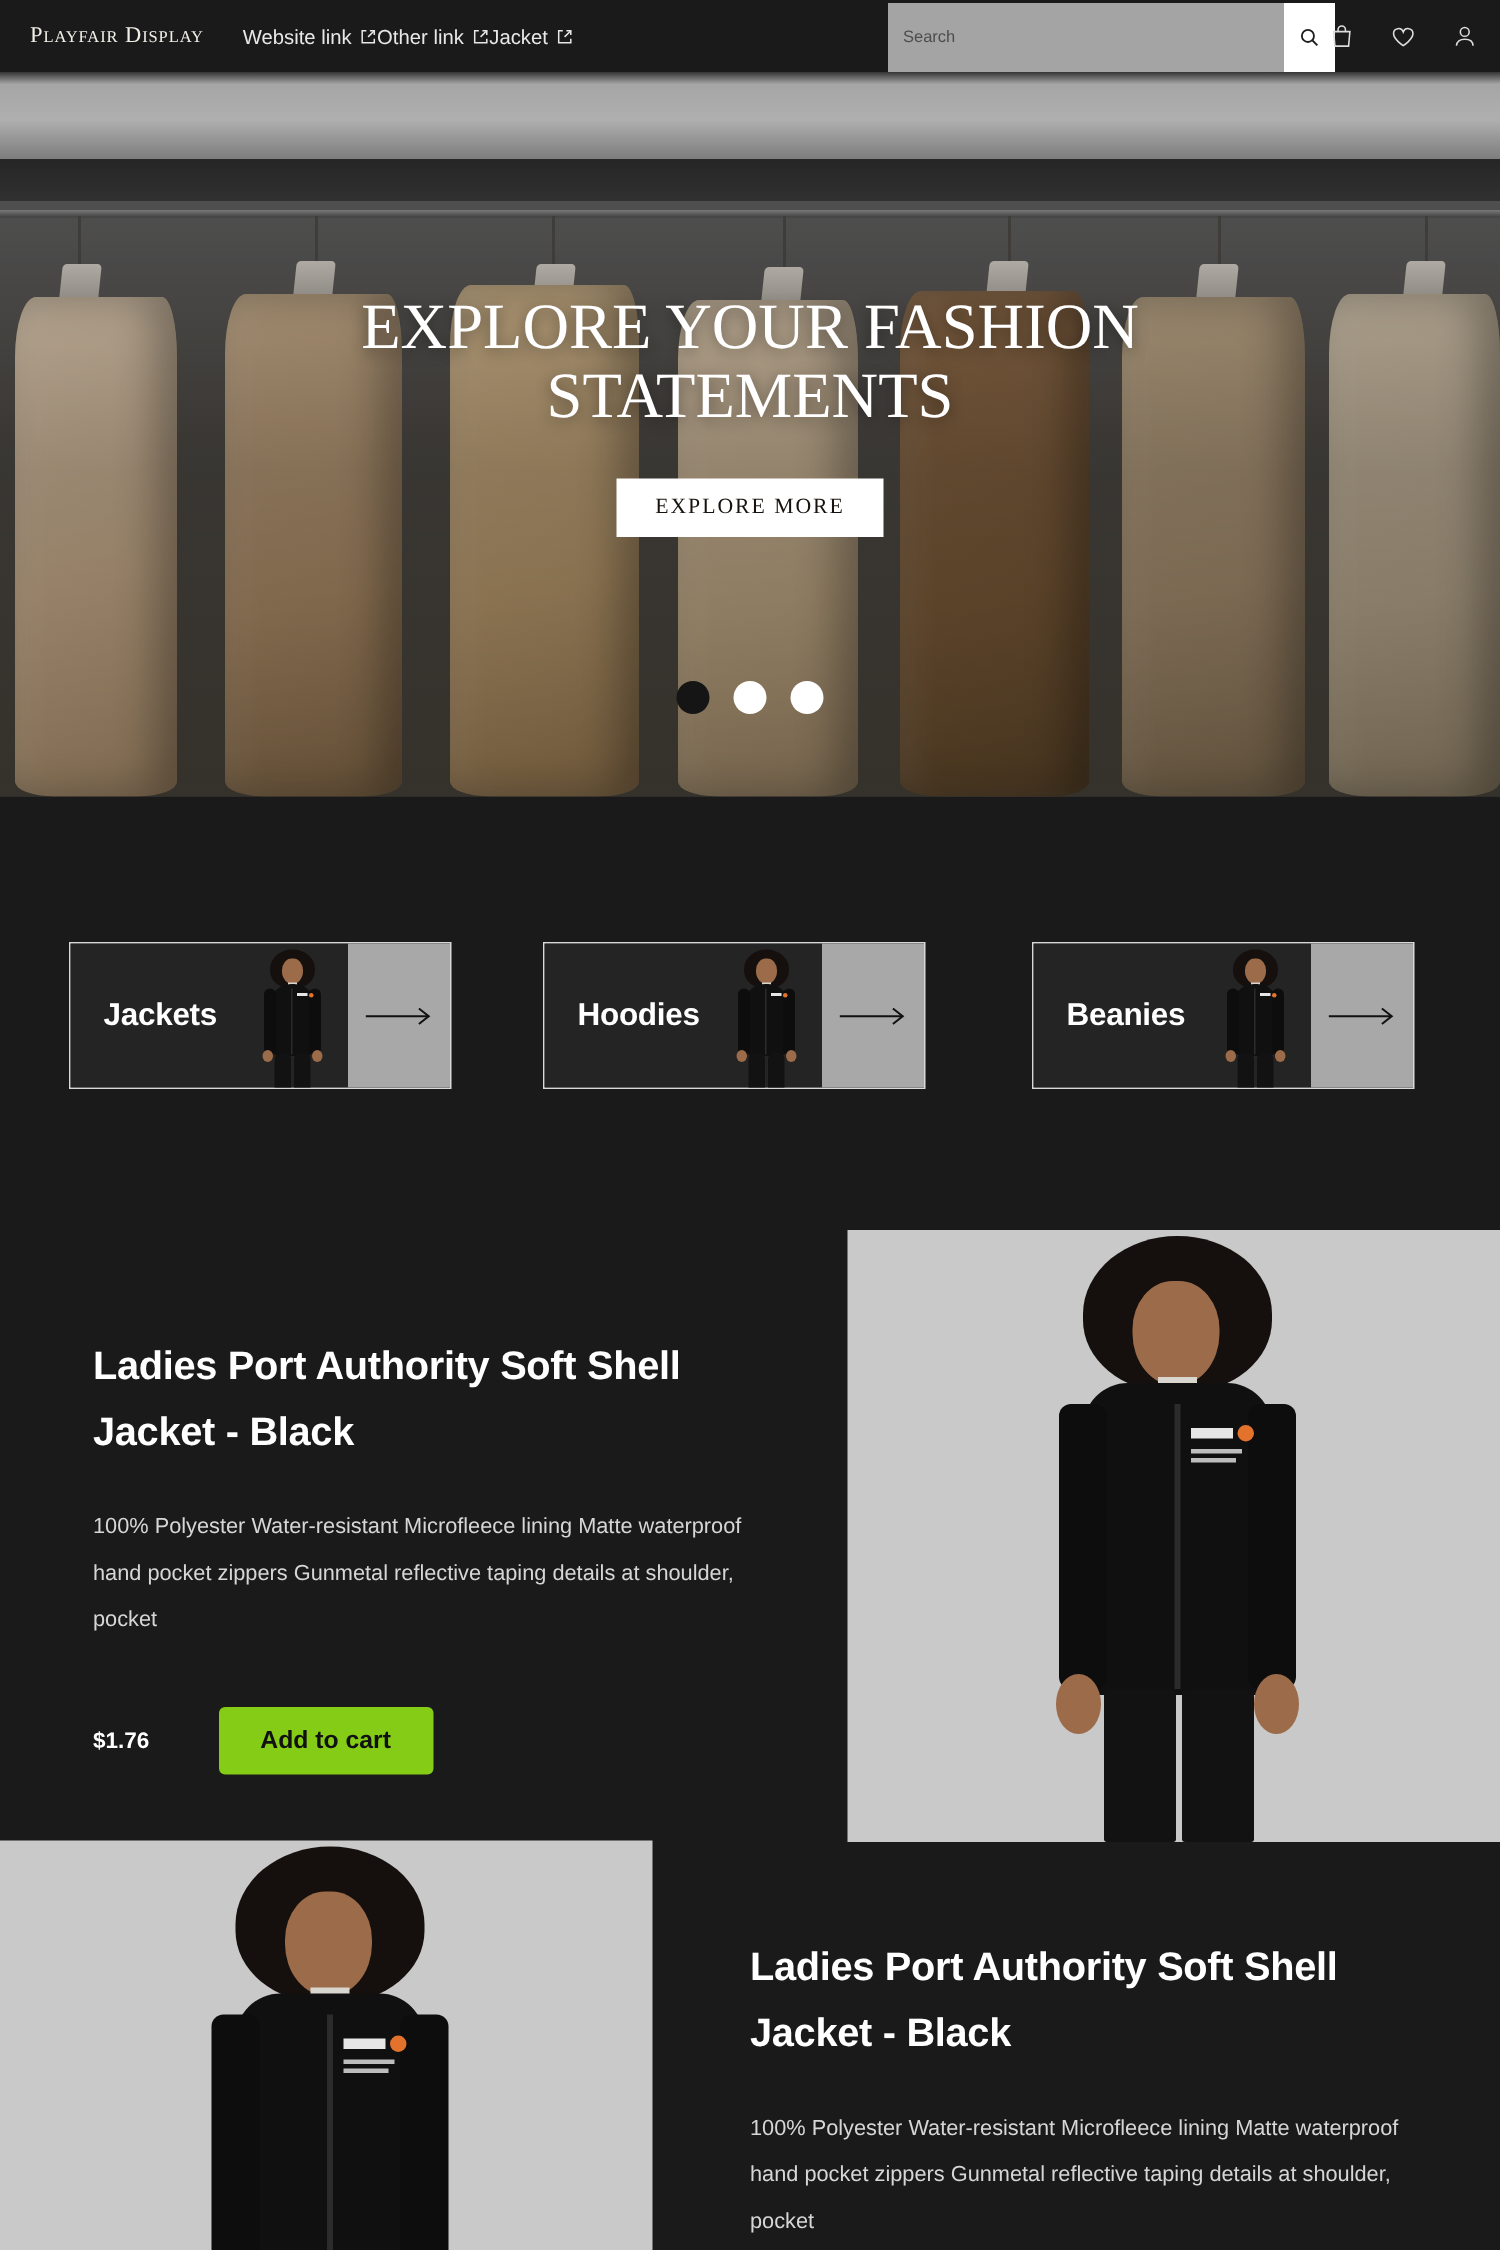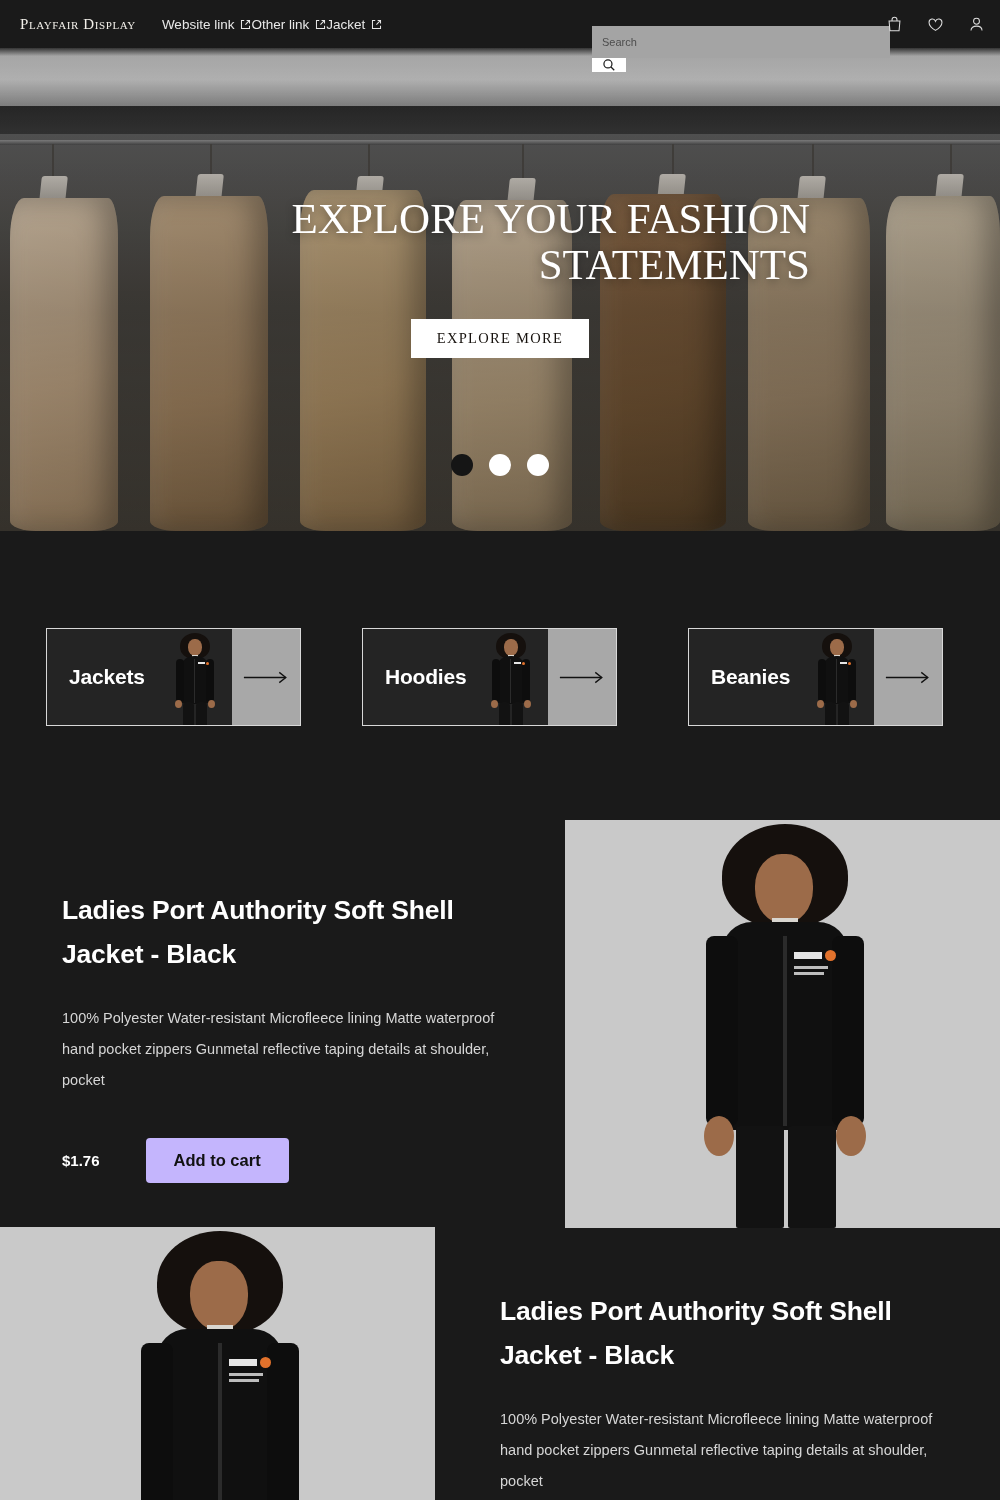--- a/index.html
+++ b/index.html
@@ -23,22 +23,22 @@
   }
   .nav { display: flex; align-items: center; margin-left: 26px; }
   .nav-link {
     display: flex; align-items: center; gap: 6px;
     color: #e8e8e8; font-size: 13.5px; white-space: nowrap; cursor: pointer;
   }
   .ext-ico { width: 11px; height: 11px; display: block; }
   .ext-ico svg { display: block; }
 
   .search-wrap {
-    position: absolute; left: 592px; top: 26px;
-    width: 298px; height: 46px; display: flex; flex-direction: column;
+    position: absolute; left: 592px; top: 2px;
+    width: 298px; height: 46px; display: flex;
   }
   .search-input {
     flex: 1; background: #a4a4a4; border: none; outline: none;
     padding: 0 10px; font-size: 11px; font-family: "Liberation Sans", sans-serif; color: #2a2a2a;
   }
   .search-input::placeholder { color: #4d4d4d; font-size: 11px; }
   .search-btn {
     width: 34px; background: #ffffff; border: none; cursor: pointer;
     display: flex; align-items: center; justify-content: center;
   }
@@ -81,21 +81,21 @@
     position: absolute; inset: 0;
     background: linear-gradient(180deg,rgba(0,0,0,.10) 0%,rgba(0,0,0,.22) 55%,rgba(0,0,0,.12) 100%);
   }
   .hero-content {
     position: absolute; top: 0; left: 0; width: 1000px; height: 483px;
     display: flex; flex-direction: column; align-items: center; justify-content: flex-start;
     padding-top: 148px;
   }
   .hero-title {
     font-family: "Liberation Serif", serif;
-    color: #ffffff; font-size: 43px; line-height: 1.06; text-align: right;
+    color: #ffffff; font-size: 43px; line-height: 1.06; text-align: center;
     max-width: 620px; text-shadow: 0 2px 10px rgba(0,0,0,.42); font-weight: 400;
   }
   .hero-btn {
     margin-top: 32px; background: #ffffff; color: #17120e;
     font-family: "Liberation Serif", serif; font-size: 14.5px; letter-spacing: 1.3px;
     padding: 11px 26px; border: none; cursor: pointer;
   }
   .dots {
     position: absolute; left: 0; bottom: 55px; width: 1000px;
     display: flex; justify-content: center; gap: 16px;
@@ -141,21 +141,21 @@
   }
   .prod-title {
     color: #ffffff; font-size: 26.5px; font-weight: bold; line-height: 1.67; letter-spacing: -.2px;
   }
   .prod-desc {
     color: #d6d6d6; font-size: 14.5px; line-height: 2.15; margin-top: 26px;
   }
   .prod-actions { display: flex; align-items: center; margin-top: 42px; }
   .price { color: #ffffff; font-size: 15px; font-weight: bold; }
   .btn-cart {
-    margin-left: 46px; background: #c4b5fd; color: #111111;
+    margin-left: 46px; background: #84cc16; color: #111111;
     font-size: 16.5px; font-weight: bold; border: none; border-radius: 4px;
     padding: 13px 28px; cursor: pointer; font-family: "Liberation Sans", sans-serif;
   }
   .btn-view {
     margin-left: 27px; background: transparent; color: #ffffff;
     font-size: 16.5px; font-weight: bold; border: 1px solid #9a9a9a; border-radius: 8px;
     padding: 13px 26px; cursor: pointer; font-family: "Liberation Sans", sans-serif;
   }
   .p1-text { position: absolute; left: 62px; top: 888px; width: 460px; }
   .p2-text { position: absolute; left: 500px; top: 1289px; width: 460px; }

